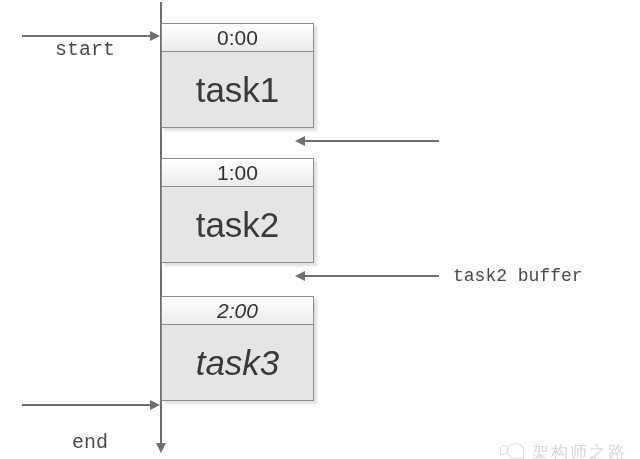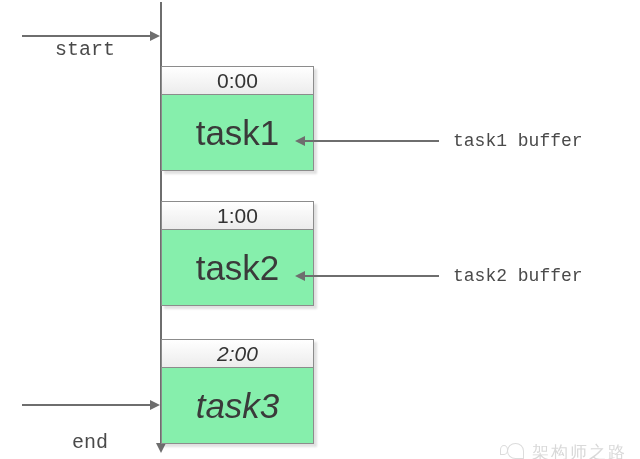--- a/index.html
+++ b/index.html
@@ -56,22 +56,21 @@
   .end-label{left:55px;top:407px;width:70px;text-align:center;font-size:20px;margin-top:24px;}
   .buffer-label{font-size:18px;left:453px;}
   .buf1-label{top:131px;}
   .buf2-label{top:266px;}
   
   .task-box{
     position:absolute;left:161px;width:153px;height:105px;
     box-sizing:border-box;
     border:1px solid #8c8c8c;
     box-shadow:3px 3px 2px rgba(0,0,0,0.12);
-    background:#86efac;
-    margin-top:43px;
+    background:#e5e5e5;
   }
   .box1{top:23px;}
   .box2{top:158px;}
   .box3{top:296px;font-style:italic;}
   .task-header{
     box-sizing:border-box;
     height:28px;
     background:linear-gradient(#ffffff,#ececec);
     border-bottom:1px solid #8c8c8c;
     text-align:center;
@@ -123,21 +122,20 @@
   <div class="arrowhead-right end-head"></div>
   <div class="mono-label end-label">end</div>
 
   <div class="task-box box1">
     <div class="task-header">0:00</div>
     <div class="task-body">task1</div>
   </div>
 
   <div class="buf-line buf1-line"></div>
   <div class="arrowhead-left buf1-head"></div>
-  <div class="mono-label buffer-label buf1-label">task1 buffer</div>
 
   <div class="task-box box2">
     <div class="task-header">1:00</div>
     <div class="task-body">task2</div>
   </div>
 
   <div class="buf-line buf2-line"></div>
   <div class="arrowhead-left buf2-head"></div>
   <div class="mono-label buffer-label buf2-label">task2 buffer</div>
 

